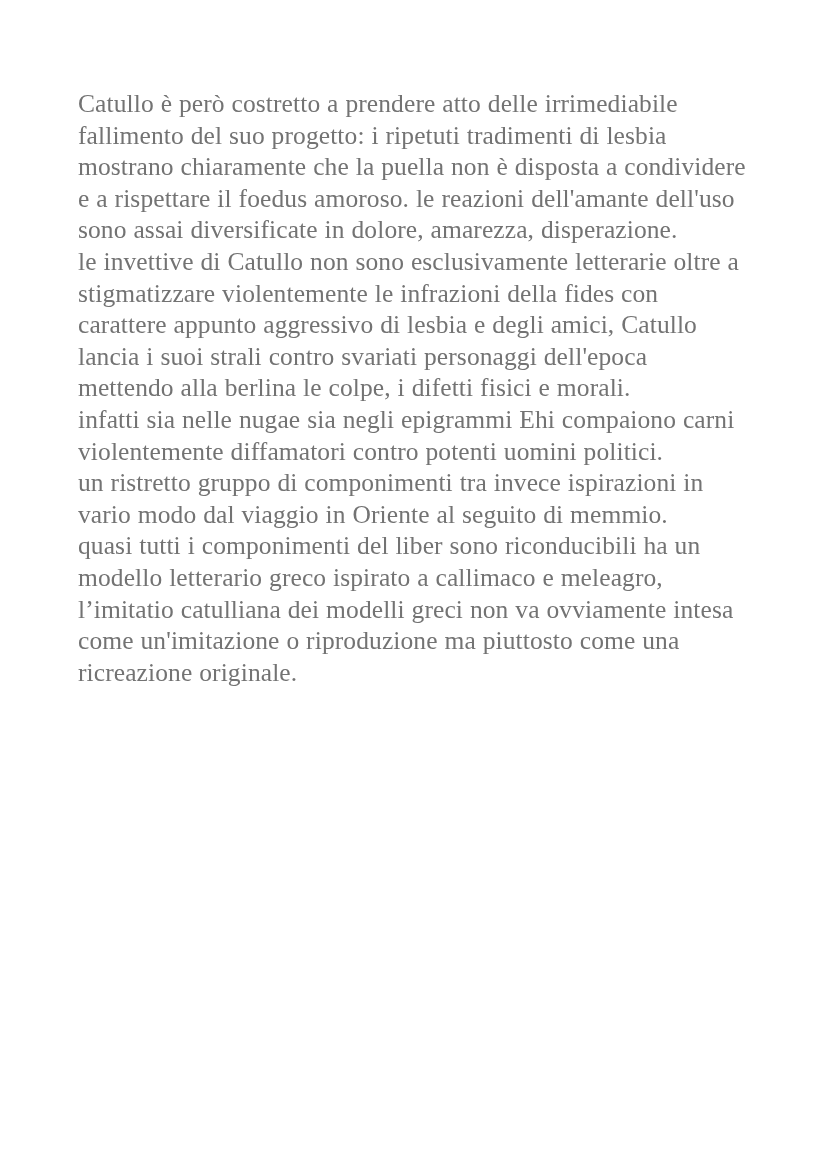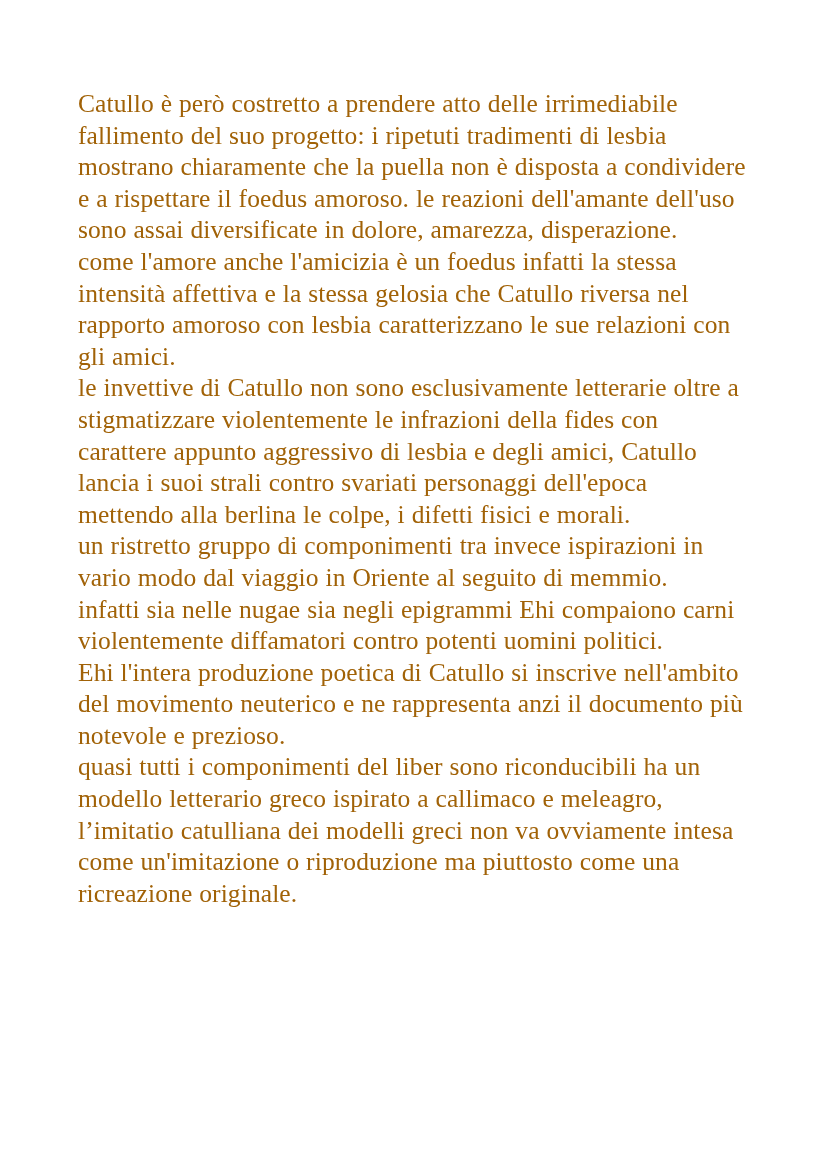--- a/index.html
+++ b/index.html
@@ -42,43 +42,36 @@
     margin-top: 31.6px;
   }
   .para + .para {
     margin-top: 0;
   }
 </style>
 </head>
 <body>
 
 <div class="page" style="background: rgb(255, 255, 255);">
-  <div class="doc-body" style="color: #a16207;">
+  <div class="doc-body" style="color: #737373;">
 
     <p class="para">Catullo è però costretto a prendere atto delle irrimediabile
 fallimento del suo progetto: i ripetuti tradimenti di lesbia
 mostrano chiaramente che la puella non è disposta a condividere
 e a rispettare il foedus amoroso. le reazioni dell'amante dell'uso
 sono assai diversificate in dolore, amarezza, disperazione.</p>
-    <p class="para para-gap">come l'amore anche l'amicizia è un foedus infatti la stessa
-intensità affettiva e la stessa gelosia che Catullo riversa nel
-rapporto amoroso con lesbia caratterizzano le sue relazioni con
-gli amici.</p>
     <p class="para">le invettive di Catullo non sono esclusivamente letterarie oltre a
 stigmatizzare violentemente le infrazioni della fides con
 carattere appunto aggressivo di lesbia e degli amici, Catullo
 lancia i suoi strali contro svariati personaggi dell'epoca
 mettendo alla berlina le colpe, i difetti fisici e morali.</p>
+    <p class="para">infatti sia nelle nugae sia negli epigrammi Ehi compaiono carni
+violentemente diffamatori contro potenti uomini politici.</p>
     <p class="para">un ristretto gruppo di componimenti tra invece ispirazioni in
 vario modo dal viaggio in Oriente al seguito di memmio.</p>
-    <p class="para">infatti sia nelle nugae sia negli epigrammi Ehi compaiono carni
-violentemente diffamatori contro potenti uomini politici.</p>
-    <p class="para">Ehi l'intera produzione poetica di Catullo si inscrive nell'ambito
-del movimento neuterico e ne rappresenta anzi il documento più
-notevole e prezioso.</p>
     <p class="para para-gap">quasi tutti i componimenti del liber sono riconducibili ha un
 modello letterario greco ispirato a callimaco e meleagro,
 l’imitatio catulliana dei modelli greci non va ovviamente intesa
 come un'imitazione o riproduzione ma piuttosto come una
 ricreazione originale.</p>
 
   </div>
 </div>
 
 </body></html>

